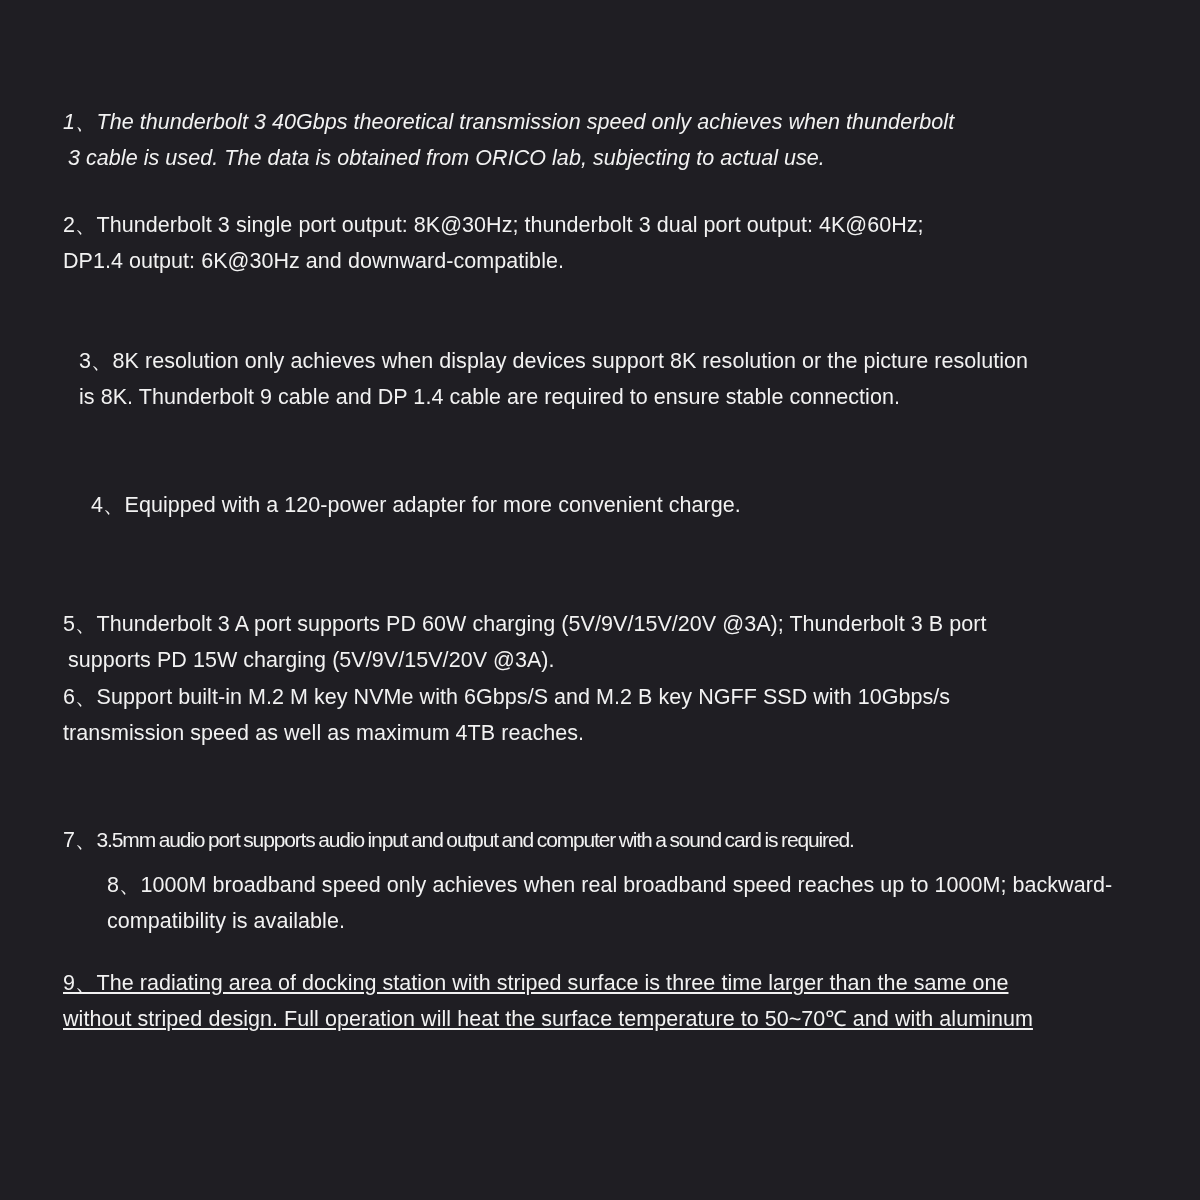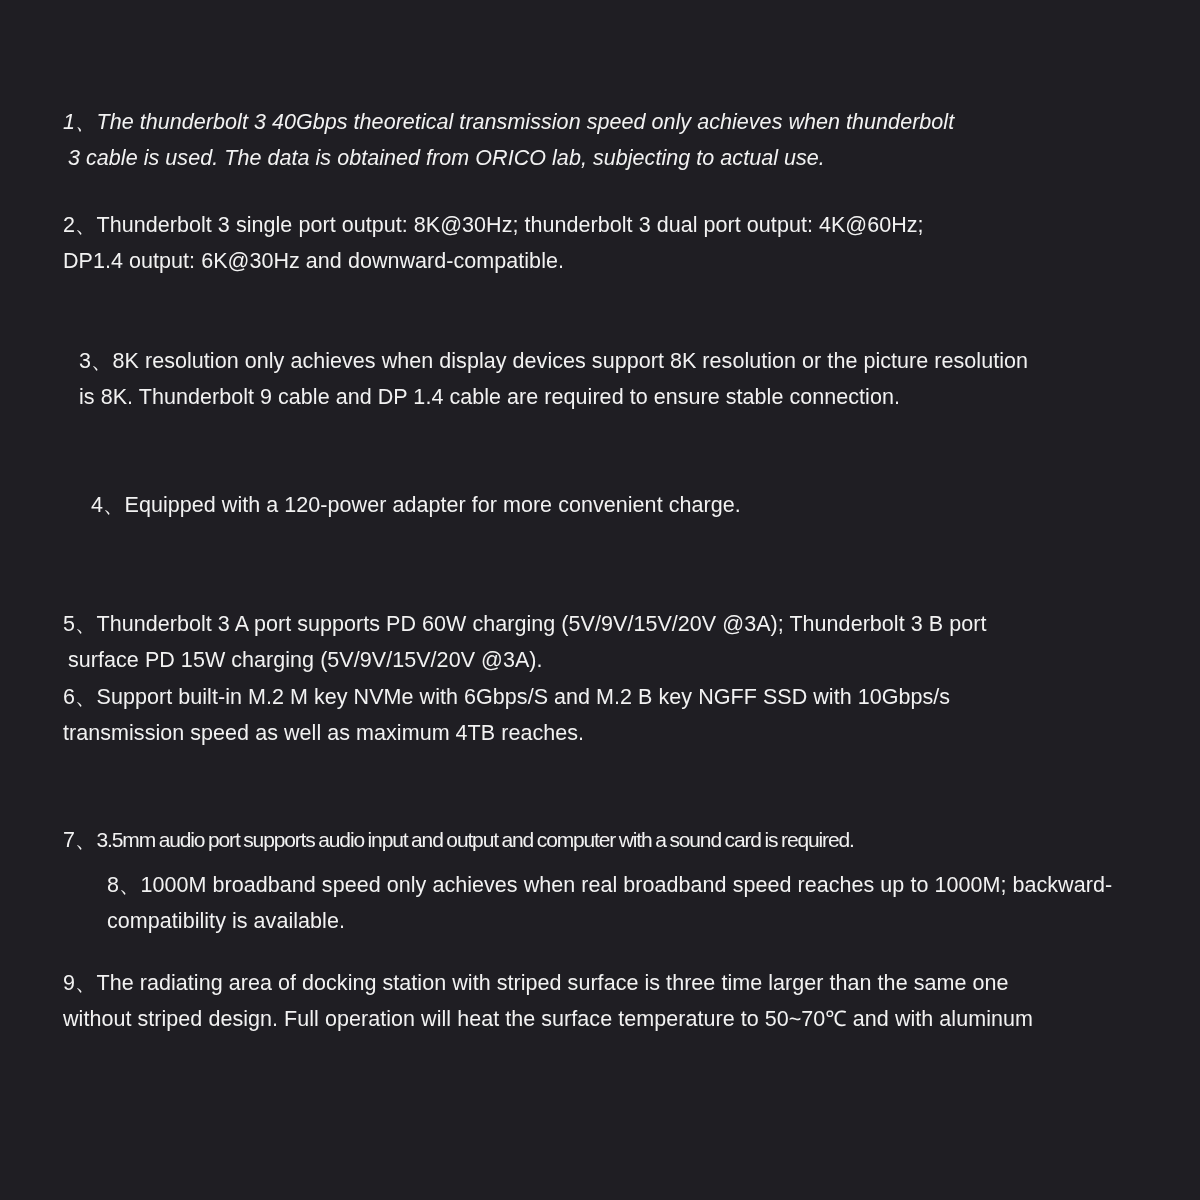--- a/index.html
+++ b/index.html
@@ -35,21 +35,21 @@
       font-size: 21px;
     }
     #n1 { top: 104px; font-style: italic; }
     #n2 { top: 207px; }
     #n3 { top: 343px; margin-left: 16px; }
     #n4 { top: 487px; margin-left: 28px; }
     #n5 { top: 567px; margin-top: 39px; }
     #n6 { top: 679px; }
     #n7 { top: 791px; margin-top: 31px; }
     #n8 { top: 867px; margin-left: 44px; }
-    #n9 { top: 965px; }
+    #n9 { top: 965px; text-decoration: underline; }
   </style>
 </head>
 <body>
 
 <div>
 
   <p class="note" id="n1">
     <span class="line">1、The thunderbolt 3 40Gbps theoretical transmission speed only achieves when thunderbolt</span>
     <span class="line indent">3 cable is used. The data is obtained from ORICO lab, subjecting to actual use.</span>
   </p>
@@ -63,21 +63,21 @@
     <span class="line">3、8K resolution only achieves when display devices support 8K resolution or the picture resolution</span>
     <span class="line">is 8K. Thunderbolt 9 cable and DP 1.4 cable are required to ensure stable connection.</span>
   </p>
 
   <p class="note" id="n4">
     <span class="line">4、Equipped with a 120-power adapter for more convenient charge.</span>
   </p>
 
   <p class="note" id="n5">
     <span class="line">5、Thunderbolt 3 A port supports PD 60W charging (5V/9V/15V/20V @3A); Thunderbolt 3 B port</span>
-    <span class="line indent">surface PD 15W charging (5V/9V/15V/20V @3A).</span>
+    <span class="line indent">supports PD 15W charging (5V/9V/15V/20V @3A).</span>
   </p>
 
   <p class="note" id="n6">
     <span class="line">6、Support built-in M.2 M key NVMe with 6Gbps/S and M.2 B key NGFF SSD with 10Gbps/s</span>
     <span class="line">transmission speed as well as maximum 4TB reaches.</span>
   </p>
 
   <p class="note" id="n7">
     <span class="line"><span>7、</span><span class="condensed">3.5mm audio port supports audio input and output and computer with a sound card is required.</span></span>
   </p>

